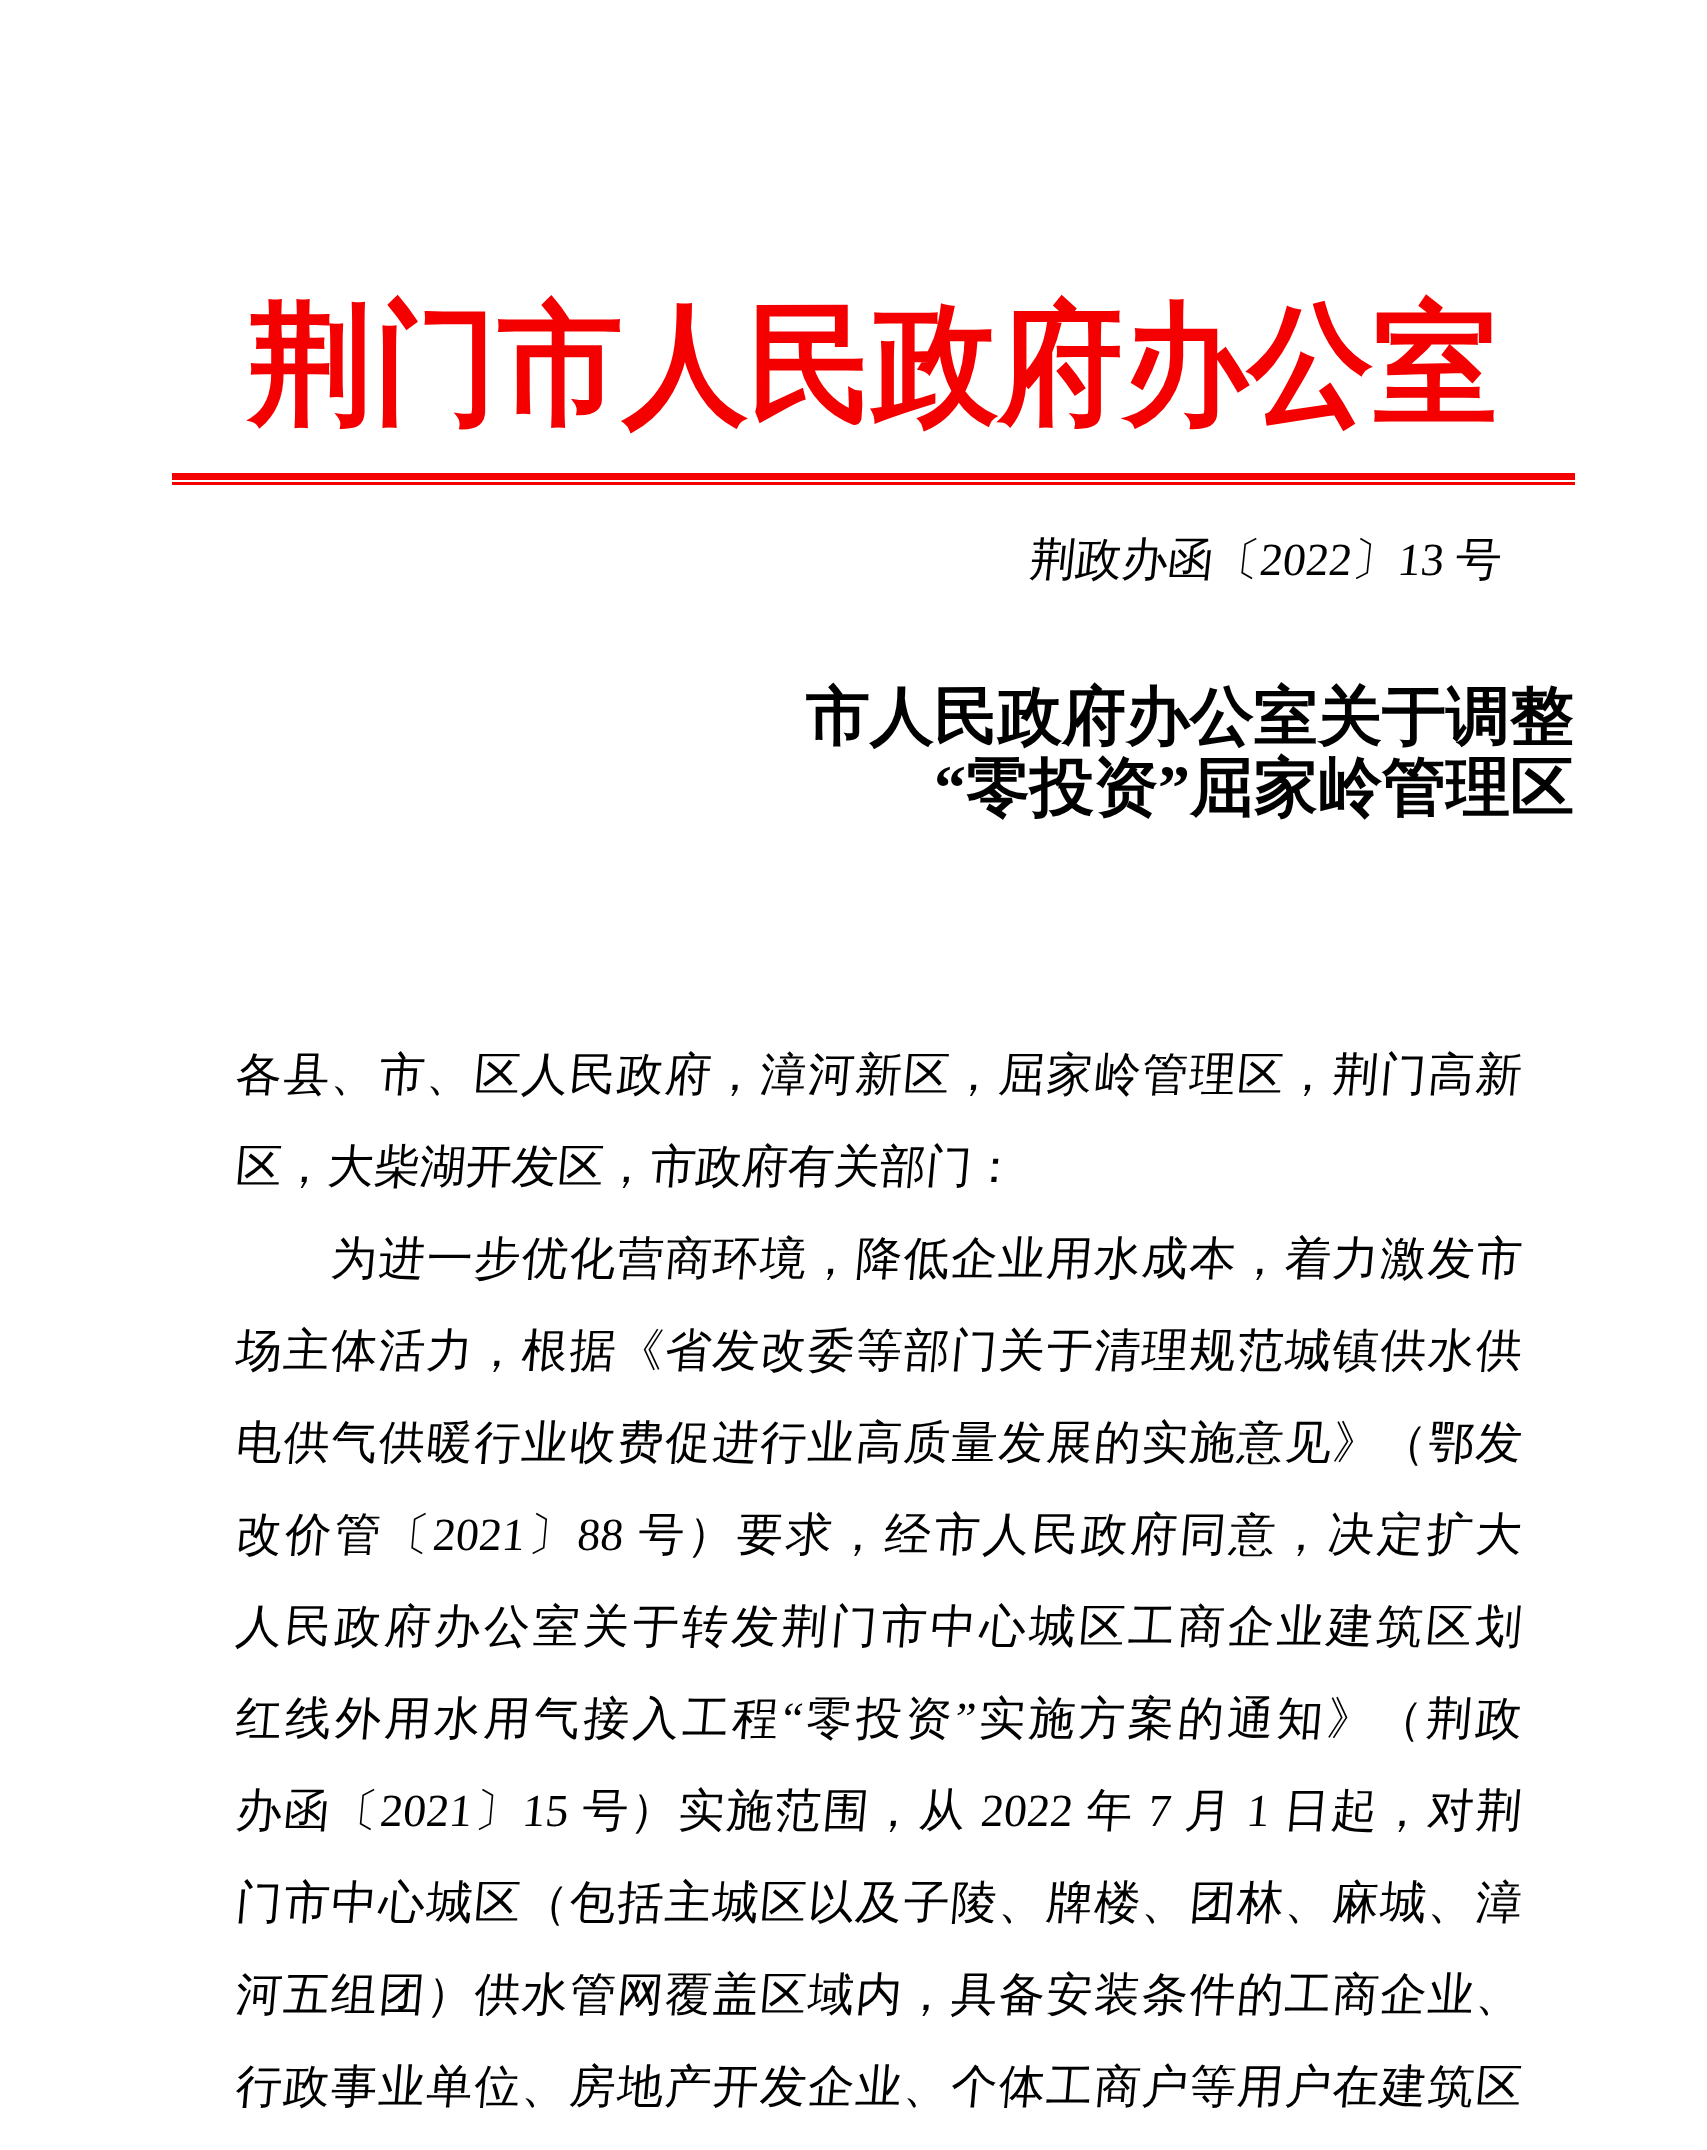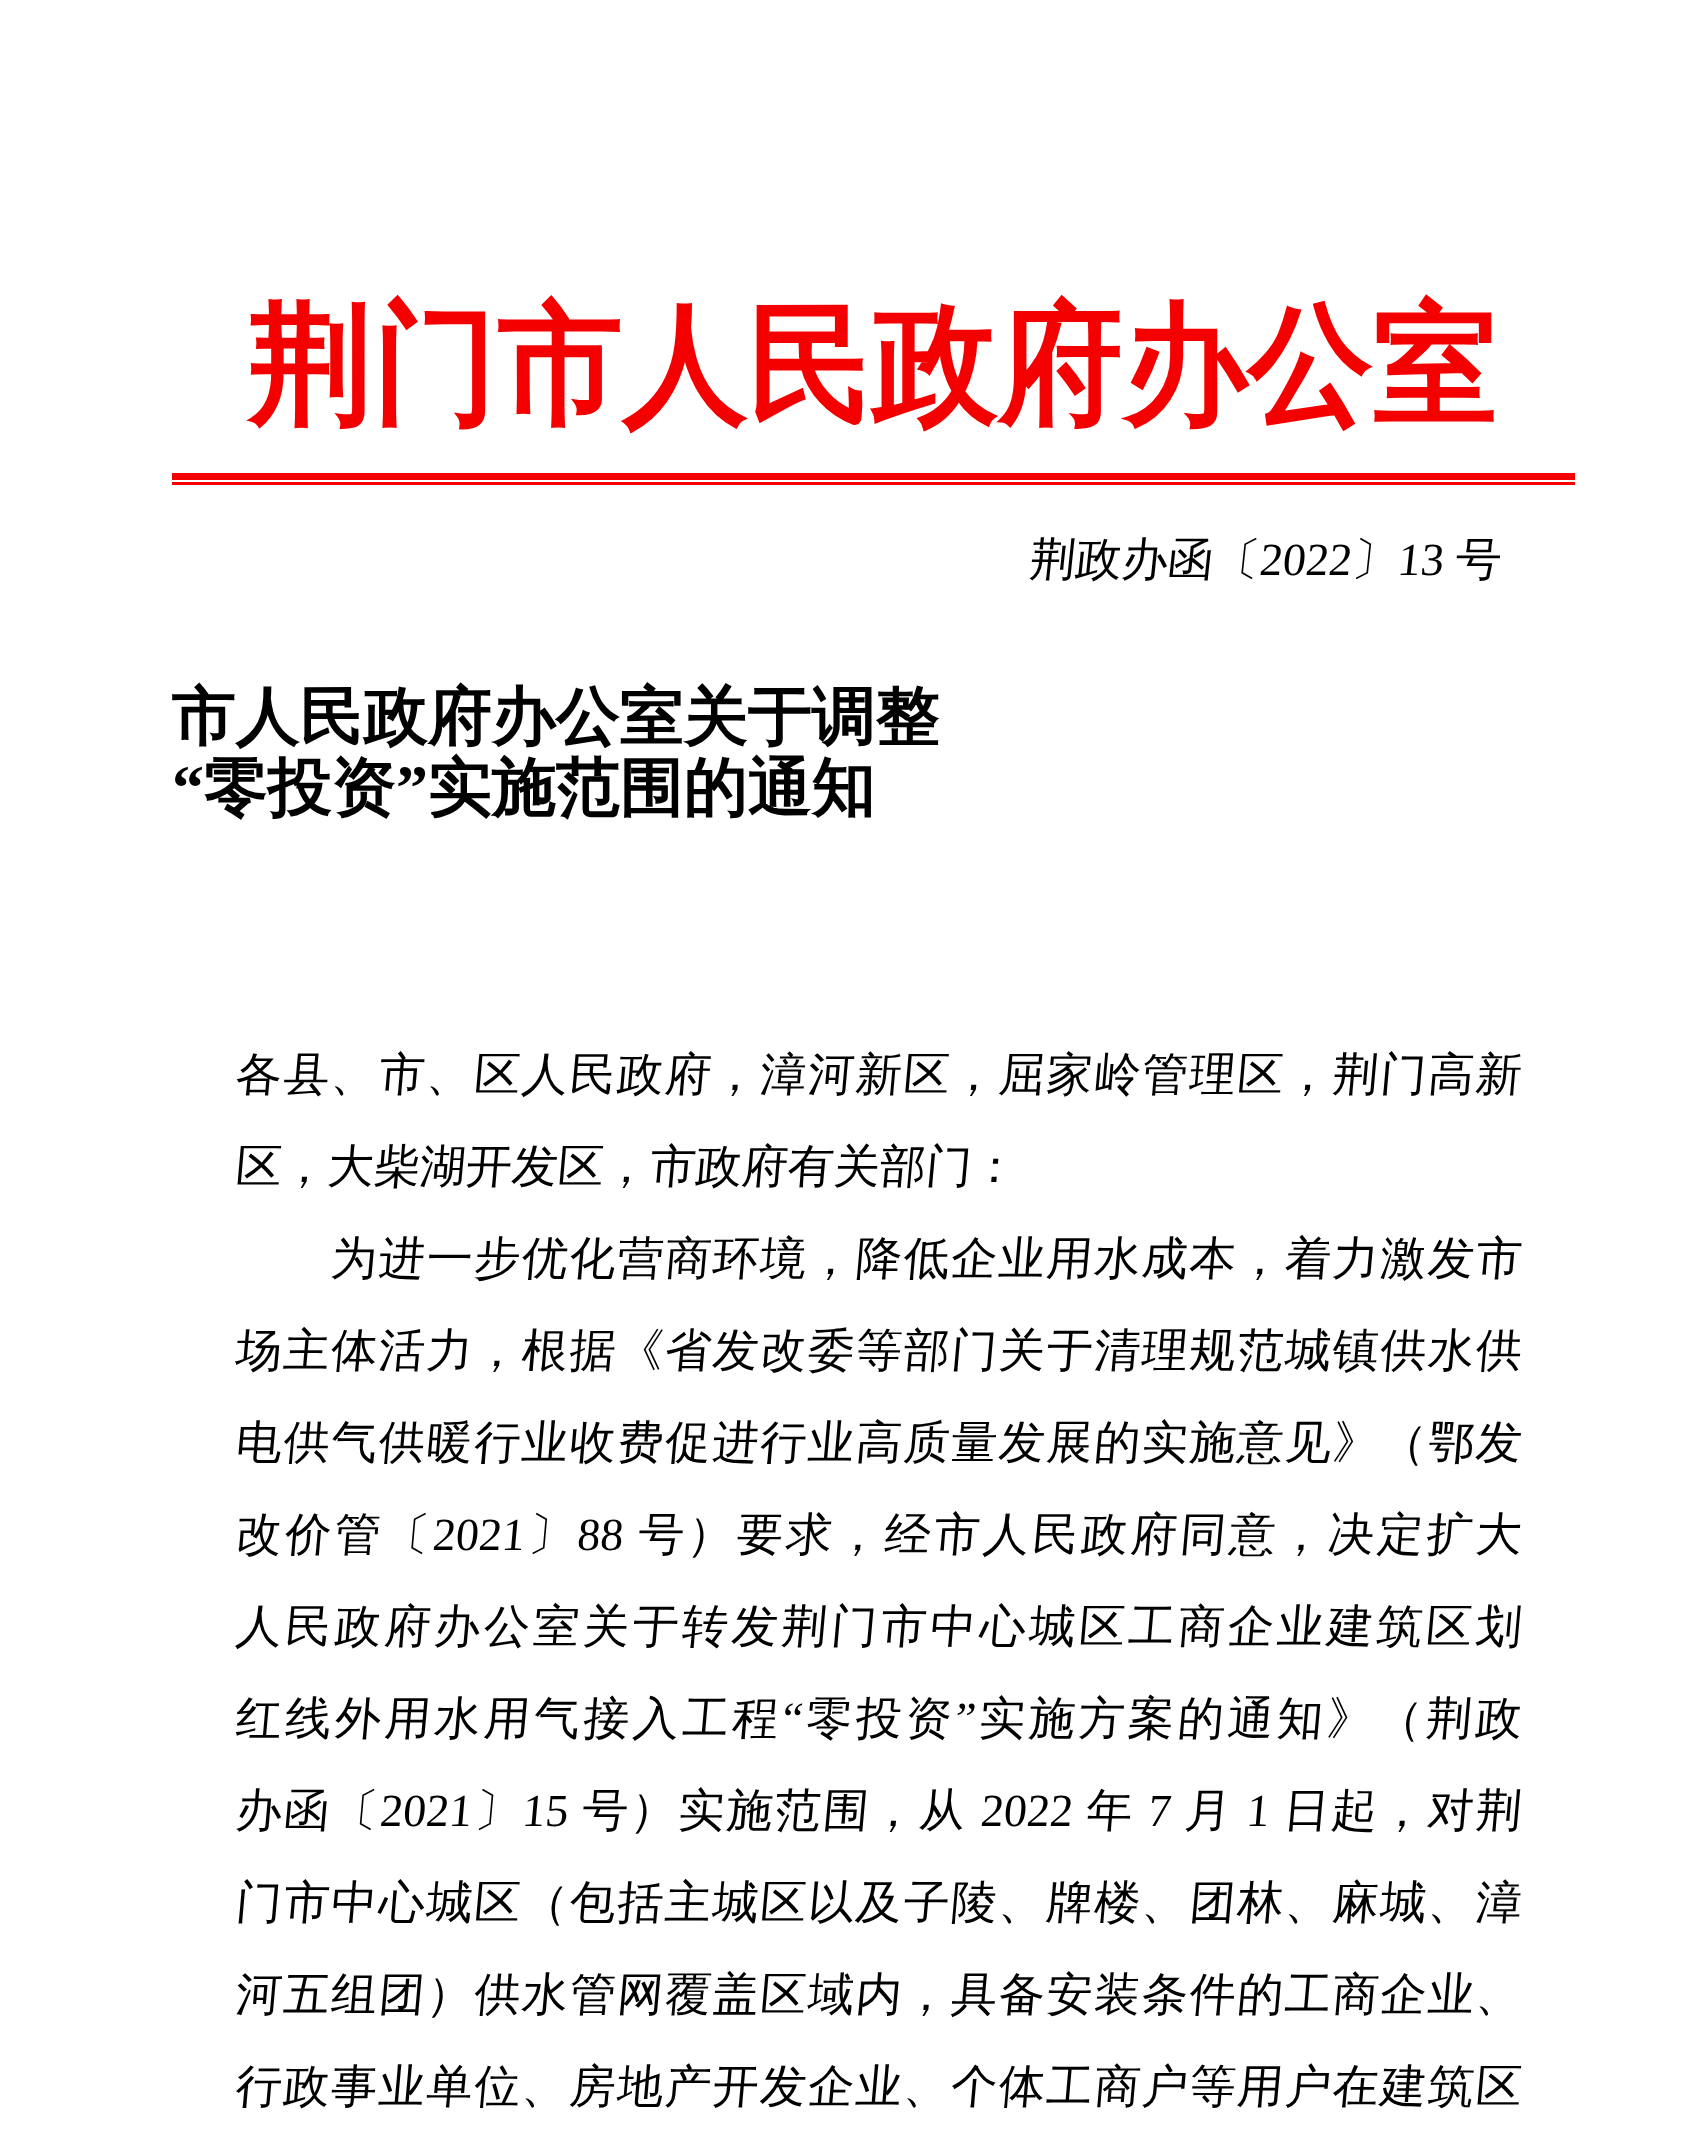--- a/index.html
+++ b/index.html
@@ -43,21 +43,21 @@
     white-space: nowrap;
   }
 
   
   .doc-title {
     position: absolute;
     left: 172px; width: 1402px; top: 681px;
   }
   .doc-title .t-line {
     height: 71px; line-height: 71px;
-    text-align: left;
+    text-align: right;
     font-size: 64px; font-weight: bold;
     color: var(--ink, #000);
     white-space: nowrap;
   }
 
   
   .body-text {
     position: absolute;
     left: 236px; width: 1286px; top: 1029px;
     font-size: 46px; color: var(--ink, #000);
@@ -81,21 +81,21 @@
 
   <div class="red-title">荆门市人民政府办公室</div>
 
   <div class="rule h-thick"></div>
   <div class="rule h-thin"></div>
 
   <div class="doc-number">荆政办函〔2022〕13 号</div>
 
   <div class="doc-title">
     <div class="t-line">市人民政府办公室关于调整</div>
-    <div class="t-line">“零投资”实施范围的通知</div>
+    <div class="t-line">“零投资”屈家岭管理区</div>
   </div>
 
   <div class="body-text">
     <div class="b-line">各县、市、区人民政府，漳河新区，屈家岭管理区，荆门高新</div>
     <div class="b-line short">区，大柴湖开发区，市政府有关部门：</div>
     <div class="b-line">　　为进一步优化营商环境，降低企业用水成本，着力激发市</div>
     <div class="b-line">场主体活力，根据《省发改委等部门关于清理规范城镇供水供</div>
     <div class="b-line">电供气供暖行业收费促进行业高质量发展的实施意见》（鄂发</div>
     <div class="b-line">改价管〔2021〕88 号）要求，经市人民政府同意，决定扩大《市</div>
     <div class="b-line">人民政府办公室关于转发荆门市中心城区工商企业建筑区划</div>

